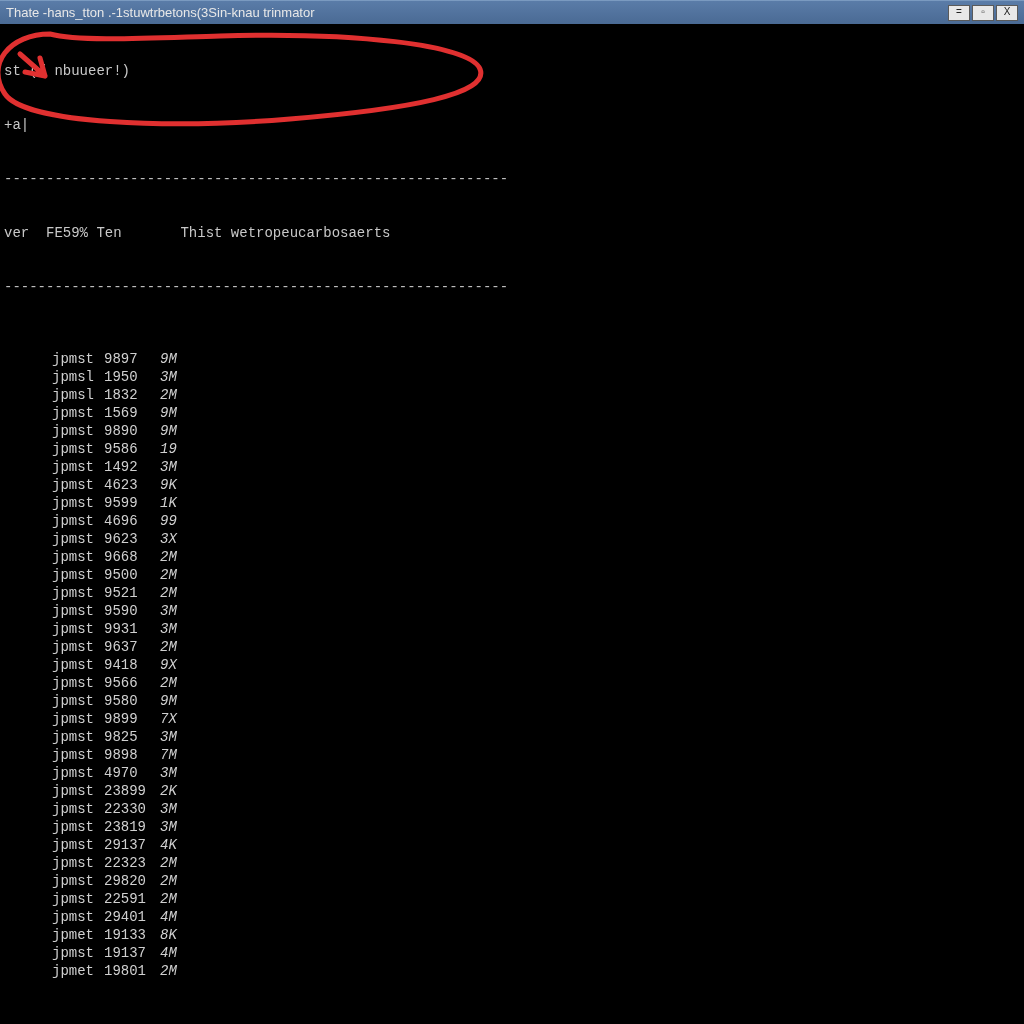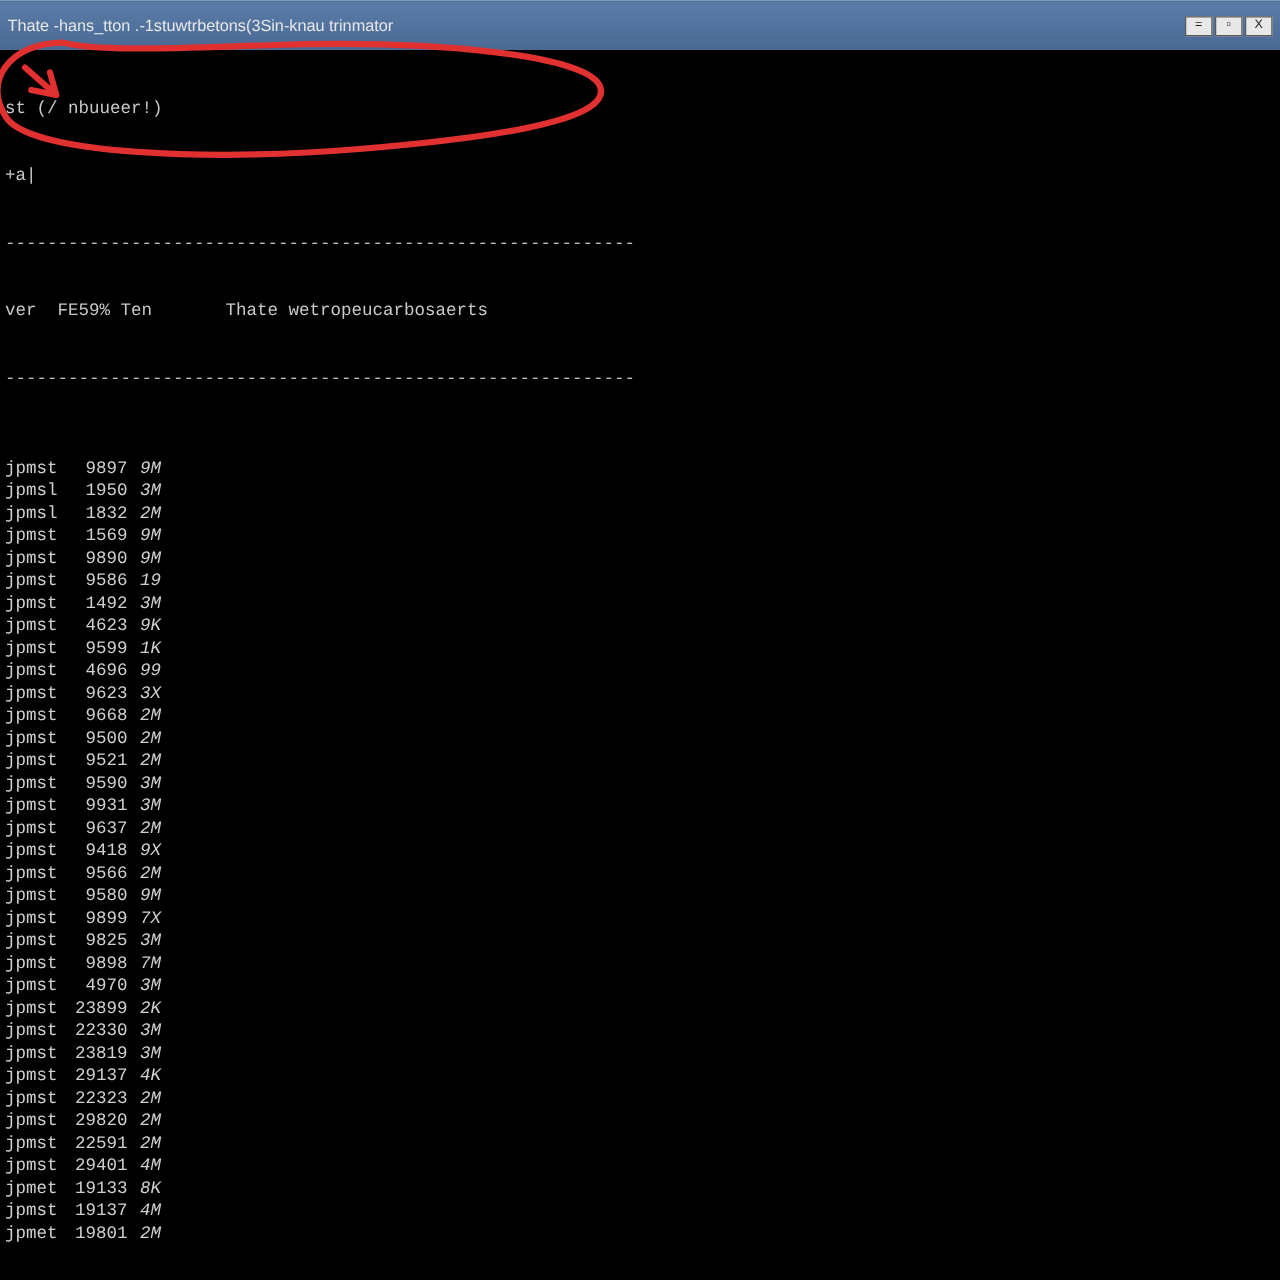--- a/index.html
+++ b/index.html
@@ -7,21 +7,21 @@
     background: #1a1a1a;
     font-family: "Courier New", monospace;
     font-size: 14px;
     color: #d0d0d0;
     width: 1024px;
     height: 1024px;
     overflow: hidden;
     position: relative;
   }
   .titlebar {
-    height: 40px;
+    height: 24px;
     background: linear-gradient(to bottom, #5a7ca8, #4a6a94);
     border-top: 1px solid #7a9ac0;
     display: flex;
     align-items: center;
     padding: 0 6px;
     color: #e8e8e8;
     font-family: "Segoe UI", Tahoma, sans-serif;
     font-size: 13px;
   }
   .titlebar-text { flex: 1; white-space: nowrap; overflow: hidden; }
@@ -39,22 +39,22 @@
   .terminal {
     background: #000;
     height: calc(100% - 24px);
     padding: 2px 4px;
     line-height: 18px;
     white-space: pre;
     overflow: hidden;
     position: relative;
   }
   .row { display: flex; }
-  .col-name { width: 52px; }
-  .col-mid  { width: 56px; text-align: right; padding-right: 10px; }
+  .col-name { width: 52px; margin-left: 48px; }
+  .col-mid  { width: 56px; padding-right: 10px; }
   .col-size { width: 40px; font-style: italic; }
   .hdr1, .hdr2 { color: #c8c8c8; }
   .dashed-top, .dashed-bot {
     letter-spacing: 0;
     color: #bdbdbd;
   }
   
   .annot {
     position: absolute;
     pointer-events: none;
@@ -73,21 +73,21 @@
     <div class="win-btn">=</div>
     <div class="win-btn">▫</div>
     <div class="win-btn">X</div>
   </div>
 </div>
 
 <div class="terminal">
   <div class="hdr1">st (/ nbuueer!)</div>
   <div class="hdr1">+a|</div>
   <div class="dashed-top">------------------------------------------------------------</div>
-  <div class="hdr2">ver  FE59% Ten       Thate wetropeucarbosaerts</div>
+  <div class="hdr2">ver  FE59% Ten       Thist wetropeucarbosaerts</div>
   <div class="dashed-bot">------------------------------------------------------------</div>
 
   <div id="rows"><div class="row"><span class="col-name">jpmst</span><span class="col-mid">9897</span><span class="col-size">9M</span></div><div class="row"><span class="col-name">jpmsl</span><span class="col-mid">1950</span><span class="col-size">3M</span></div><div class="row"><span class="col-name">jpmsl</span><span class="col-mid">1832</span><span class="col-size">2M</span></div><div class="row"><span class="col-name">jpmst</span><span class="col-mid">1569</span><span class="col-size">9M</span></div><div class="row"><span class="col-name">jpmst</span><span class="col-mid">9890</span><span class="col-size">9M</span></div><div class="row"><span class="col-name">jpmst</span><span class="col-mid">9586</span><span class="col-size">19</span></div><div class="row"><span class="col-name">jpmst</span><span class="col-mid">1492</span><span class="col-size">3M</span></div><div class="row"><span class="col-name">jpmst</span><span class="col-mid">4623</span><span class="col-size">9K</span></div><div class="row"><span class="col-name">jpmst</span><span class="col-mid">9599</span><span class="col-size">1K</span></div><div class="row"><span class="col-name">jpmst</span><span class="col-mid">4696</span><span class="col-size">99</span></div><div class="row"><span class="col-name">jpmst</span><span class="col-mid">9623</span><span class="col-size">3X</span></div><div class="row"><span class="col-name">jpmst</span><span class="col-mid">9668</span><span class="col-size">2M</span></div><div class="row"><span class="col-name">jpmst</span><span class="col-mid">9500</span><span class="col-size">2M</span></div><div class="row"><span class="col-name">jpmst</span><span class="col-mid">9521</span><span class="col-size">2M</span></div><div class="row"><span class="col-name">jpmst</span><span class="col-mid">9590</span><span class="col-size">3M</span></div><div class="row"><span class="col-name">jpmst</span><span class="col-mid">9931</span><span class="col-size">3M</span></div><div class="row"><span class="col-name">jpmst</span><span class="col-mid">9637</span><span class="col-size">2M</span></div><div class="row"><span class="col-name">jpmst</span><span class="col-mid">9418</span><span class="col-size">9X</span></div><div class="row"><span class="col-name">jpmst</span><span class="col-mid">9566</span><span class="col-size">2M</span></div><div class="row"><span class="col-name">jpmst</span><span class="col-mid">9580</span><span class="col-size">9M</span></div><div class="row"><span class="col-name">jpmst</span><span class="col-mid">9899</span><span class="col-size">7X</span></div><div class="row"><span class="col-name">jpmst</span><span class="col-mid">9825</span><span class="col-size">3M</span></div><div class="row"><span class="col-name">jpmst</span><span class="col-mid">9898</span><span class="col-size">7M</span></div><div class="row"><span class="col-name">jpmst</span><span class="col-mid">4970</span><span class="col-size">3M</span></div><div class="row"><span class="col-name">jpmst</span><span class="col-mid">23899</span><span class="col-size">2K</span></div><div class="row"><span class="col-name">jpmst</span><span class="col-mid">22330</span><span class="col-size">3M</span></div><div class="row"><span class="col-name">jpmst</span><span class="col-mid">23819</span><span class="col-size">3M</span></div><div class="row"><span class="col-name">jpmst</span><span class="col-mid">29137</span><span class="col-size">4K</span></div><div class="row"><span class="col-name">jpmst</span><span class="col-mid">22323</span><span class="col-size">2M</span></div><div class="row"><span class="col-name">jpmst</span><span class="col-mid">29820</span><span class="col-size">2M</span></div><div class="row"><span class="col-name">jpmst</span><span class="col-mid">22591</span><span class="col-size">2M</span></div><div class="row"><span class="col-name">jpmst</span><span class="col-mid">29401</span><span class="col-size">4M</span></div><div class="row"><span class="col-name">jpmet</span><span class="col-mid">19133</span><span class="col-size">8K</span></div><div class="row"><span class="col-name">jpmst</span><span class="col-mid">19137</span><span class="col-size">4M</span></div><div class="row"><span class="col-name">jpmet</span><span class="col-mid">19801</span><span class="col-size">2M</span></div></div>
 
   
   
   
 </div>
 
 <svg class="annot" viewBox="0 0 520 110">

